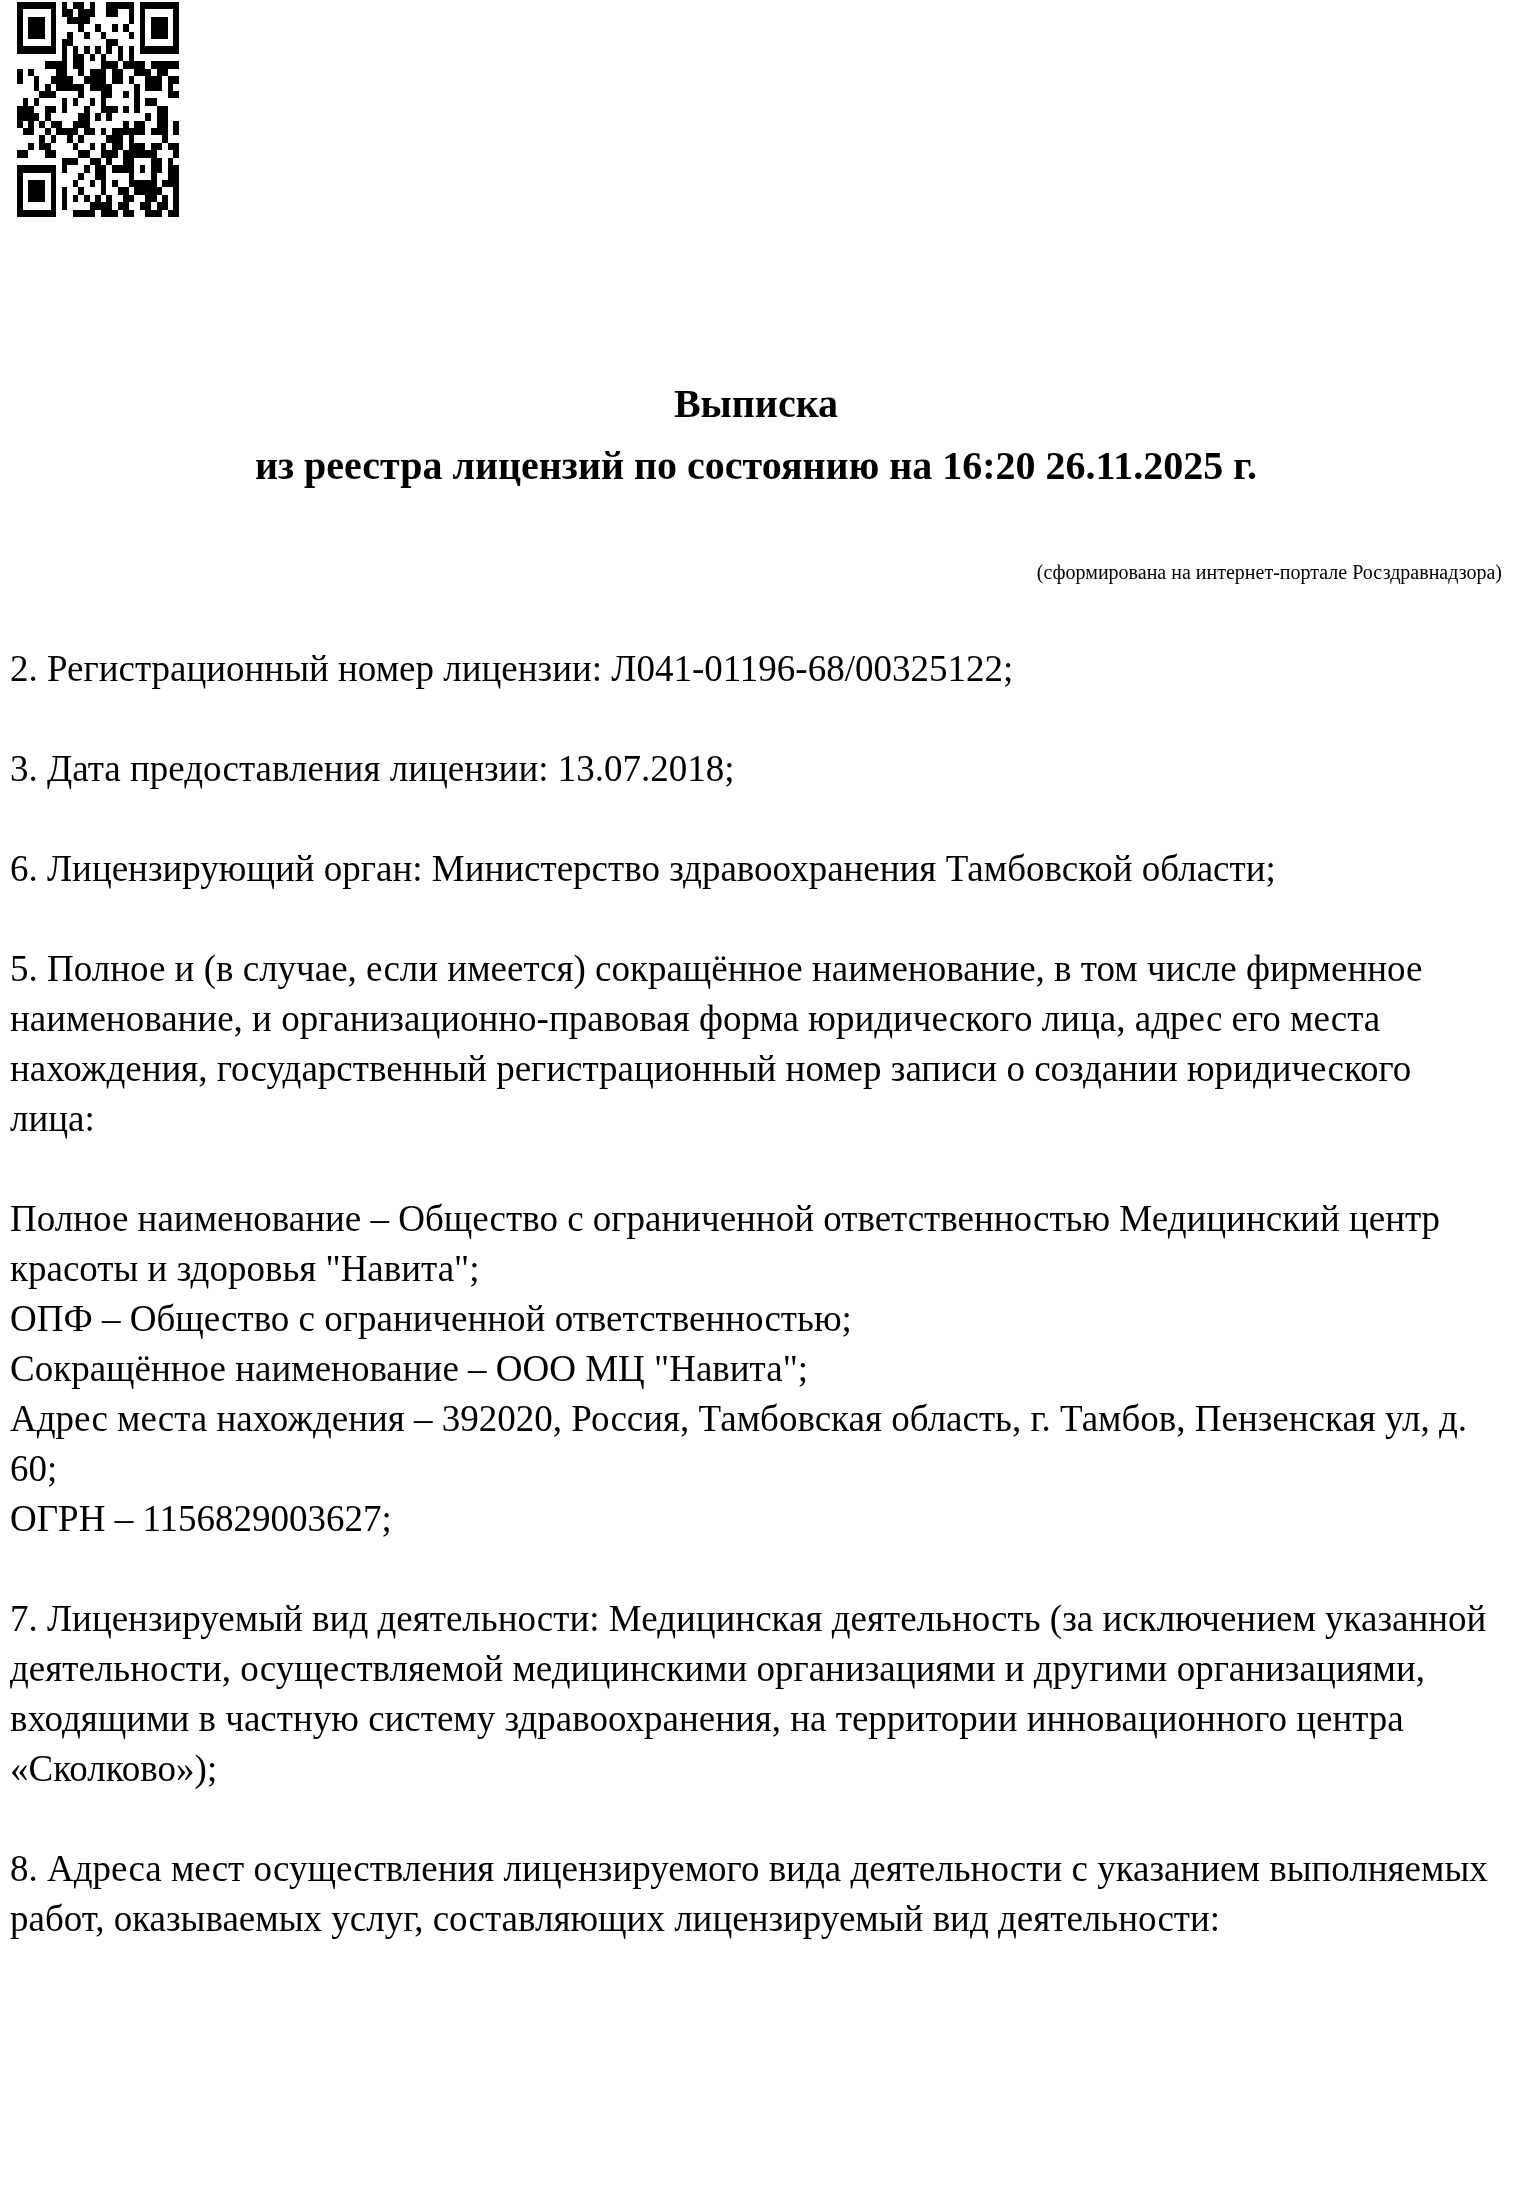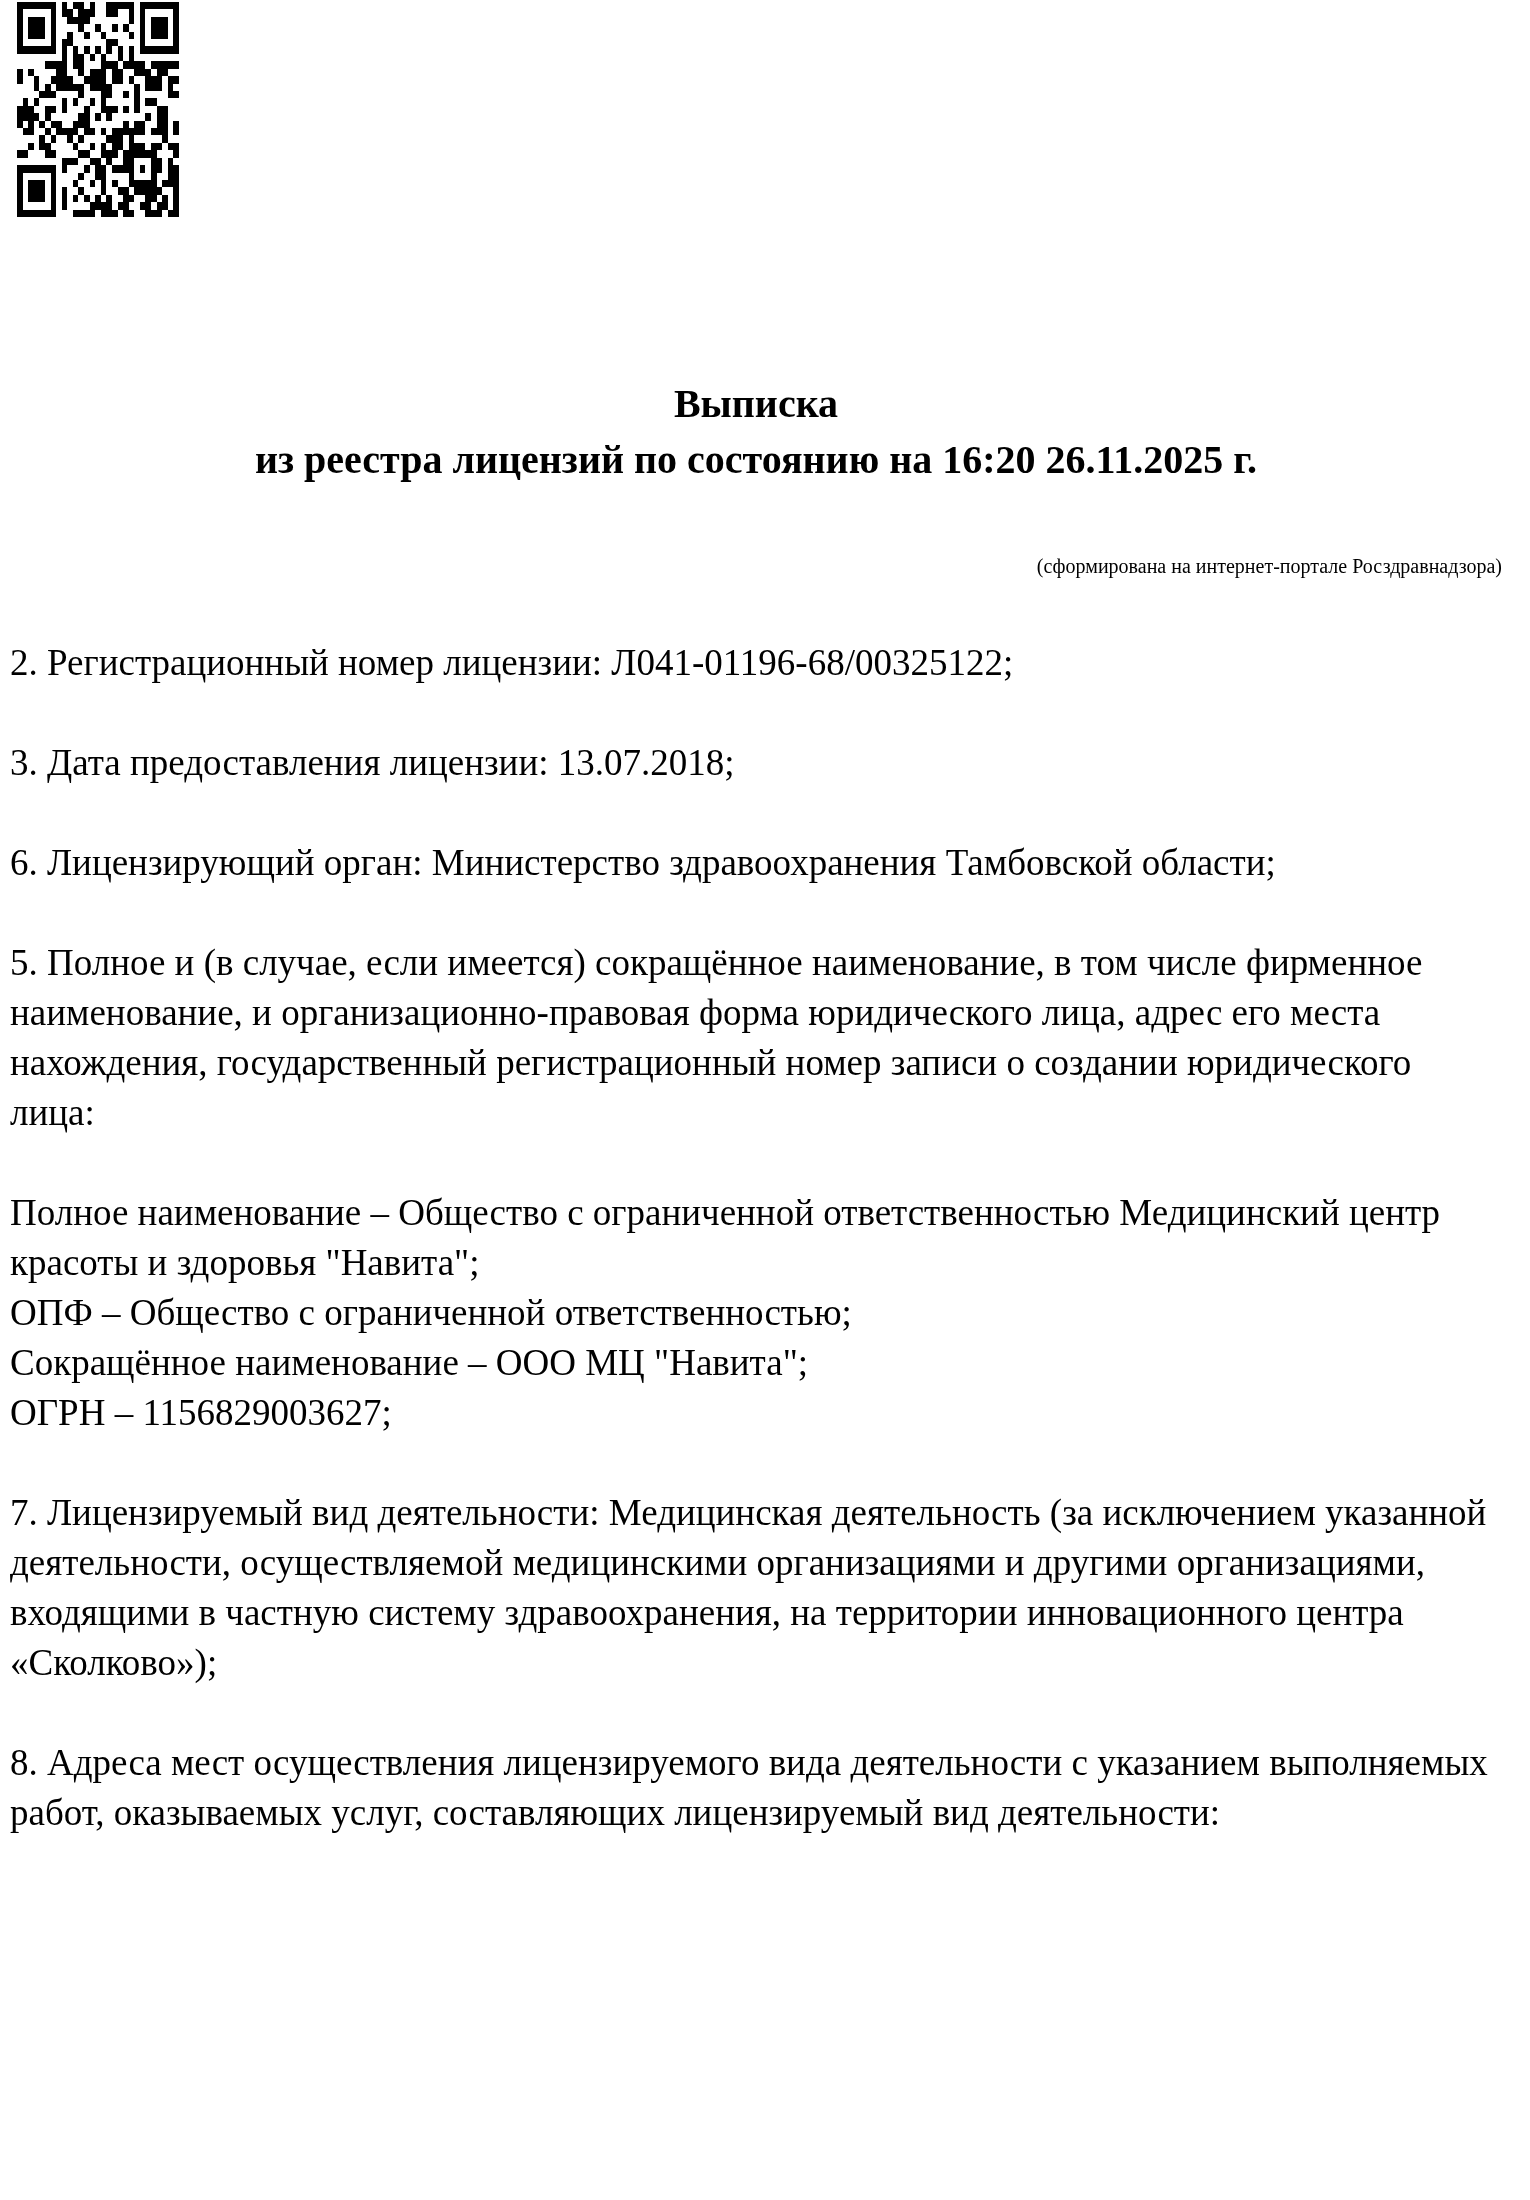--- a/index.html
+++ b/index.html
@@ -29,21 +29,21 @@
     padding: 0 28px 0 10px;
   }
   .title {
     text-align: center;
     font-weight: bold;
     font-size: 40px;
     line-height: 56px;
     margin: 0;
   }
   .title.first { margin-top: 376px; }
-  .title.second { }
+  .title.second { margin-top: 6px; }
   .note {
     text-align: right;
     font-size: 20px;
     line-height: 44px;
     margin: 56px 0 0 0;
   }
   .p {
     font-size: 37px;
     line-height: 50px;
     margin: 50px 0 0 0;
@@ -497,20 +497,21 @@
 
     <p class="p">3. Дата предоставления лицензии: 13.07.2018;</p>
 
     <p class="p">6. Лицензирующий орган: Министерство здравоохранения Тамбовской области;</p>
 
     <p class="p">5. Полное и (в случае, если имеется) сокращённое наименование, в том числе фирменное наименование, и организационно-правовая форма юридического лица, адрес его места нахождения, государственный регистрационный номер записи о создании юридического лица:</p>
 
     <p class="p">Полное наименование – Общество с ограниченной ответственностью Медицинский центр красоты и здоровья "Навита";</p>
     <p class="p tight">ОПФ – Общество с ограниченной ответственностью;</p>
     <p class="p tight">Сокращённое наименование – ООО МЦ "Навита";</p>
+    <p class="p tight">Адрес места нахождения – 392020, Россия, Тамбовская область, г. Тамбов, Пензенская ул, д. 60;</p>
     <p class="p tight">ОГРН – 1156829003627;</p>
 
 
     <p class="p">7. Лицензируемый вид деятельности: Медицинская деятельность (за исключением указанной деятельности, осуществляемой медицинскими организациями и другими организациями, входящими в частную систему здравоохранения, на территории инновационного центра «Сколково»);</p>
 
     <p class="p">8. Адреса мест осуществления лицензируемого вида деятельности с указанием выполняемых работ, оказываемых услуг, составляющих лицензируемый вид деятельности:</p>
 
   </div>
 </div>
 

